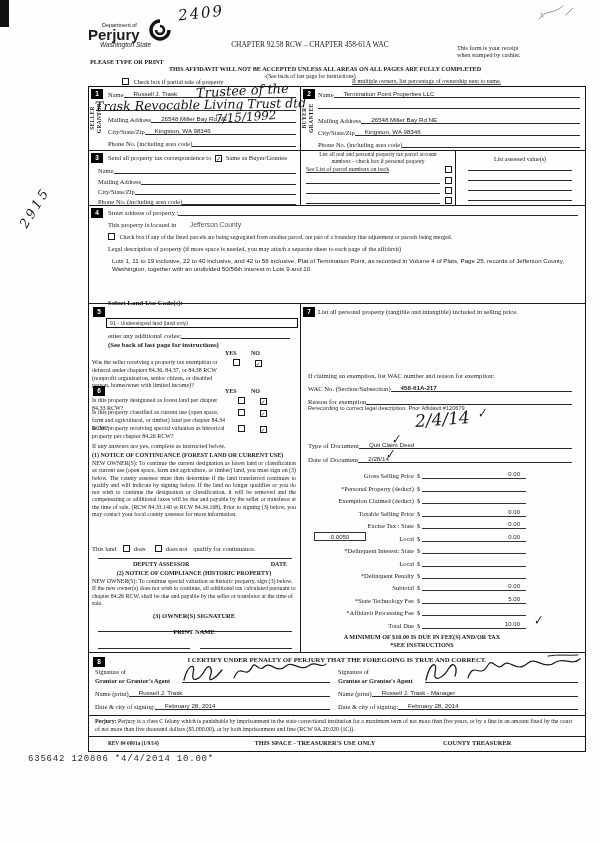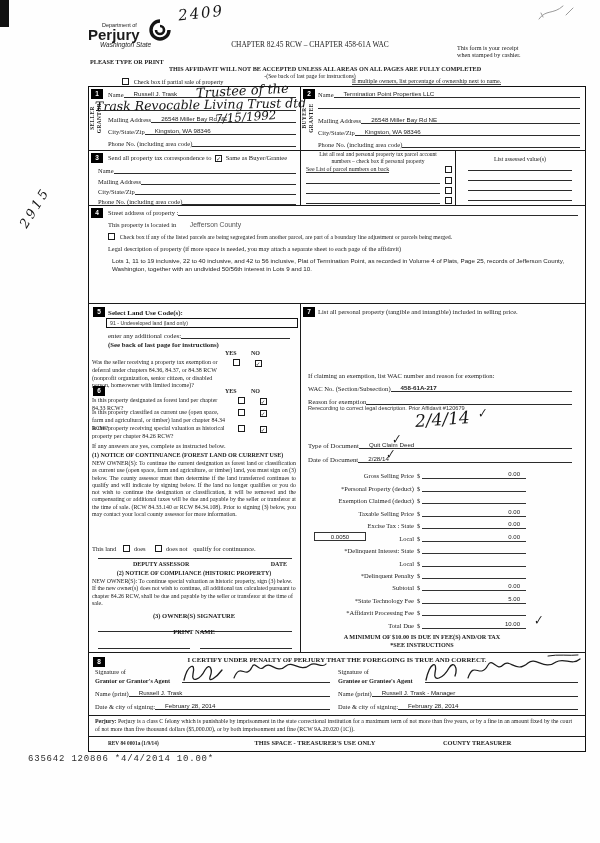--- a/index.html
+++ b/index.html
@@ -53,21 +53,21 @@
   <div class="san b" style="font-size:15px;line-height:13px">Perjury</div>
   <div class="san i" style="font-size:6.5px;padding-left:12px">Washington State</div>
 </div>
 <svg class="abs" style="left:148px;top:18px" width="24" height="24" viewBox="0 0 24 24">
   <path d="M12,3 A9,9 0 1,0 21,12" stroke="#141414" stroke-width="3.4" fill="none"></path>
   <path d="M12,8 A4,4 0 1,1 8,12" stroke="#141414" stroke-width="2.6" fill="none"></path>
 </svg>
 <div class="abs b" style="left:90px;top:58px;font-size:6.2px">PLEASE TYPE OR PRINT</div>
 
 <div class="abs c" style="left:160px;top:40px;width:300px">
-  <div style="font-size:7.4px">CHAPTER 82.45 RCW – CHAPTER 458-61A WAC</div>
+  <div style="font-size:7.4px">CHAPTER 92.58 RCW – CHAPTER 458-61A WAC</div>
 </div>
 <div class="abs" style="left:457px;top:44px;width:110px;font-size:6.2px">
   <div>This form is your receipt</div>
   <div>when stamped by cashier.</div>
 </div>
 <div class="abs b c" style="left:95px;top:65px;width:460px;font-size:6.2px">THIS AFFIDAVIT WILL NOT BE ACCEPTED UNLESS ALL AREAS ON ALL PAGES ARE FULLY COMPLETED</div>
 <div class="abs c" style="left:160px;top:73px;width:300px;font-size:5.8px">-(See back of last page for instructions)</div>
 
 <div class="abs" style="left:122px;top:78px">
   <span class="cb"></span>
@@ -192,21 +192,21 @@
   <span class="san" style="padding-left:12px;color:#555;font-size:6.8px">Jefferson County</span>
 </div>
 <div class="abs" style="left:108px;top:233px;width:470px">
   <span class="cb"></span>
   <span style="font-size:5.8px;padding-left:3px">Check box if any of the listed parcels are being segregated from another parcel, are part of a boundary line adjustment or parcels being merged.</span>
 </div>
 <div class="abs" style="left:108px;top:245px;width:470px;font-size:6.3px">Legal description of property (if more space is needed, you may attach a separate sheet to each page of the affidavit)</div>
 <div class="abs san" style="left:112px;top:257px;width:462px;font-size:6.2px;line-height:1.35">Lots 1, 11 to 19 inclusive, 22 to 40 inclusive, and 42 to 56 inclusive, Plat of Termination Point, as recorded in Volume 4 of Plats, Page 25, records of Jefferson County, Washington, together with an undivided 50/56th interest in Lots 9 and 10.</div>
 
 <div class="abs numbox" style="left:93px;top:307px">5</div>
-<div class="abs b" style="left:108px;top:309px;font-size:7px">Select Land Use Code(s):</div>
+<div class="abs b" style="left:108px;top:299px;font-size:7px">Select Land Use Code(s):</div>
 <div class="abs san" style="left:106px;top:318px;width:192px;height:10px;border:1px solid #111;font-size:5.2px;line-height:9px;padding-left:3px;color:#333">91 - Undeveloped land (land only)</div>
 <div class="abs frow" style="left:108px;top:331px;width:182px">
   <span class="lb" style="font-size:6.8px">enter any additional codes:</span>
   <span class="ln"></span>
 </div>
 <div class="abs" style="left:108px;top:341px;font-size:6.8px;font-weight:700">(See back of last page for instructions)</div>
 <div class="abs b" style="left:225px;top:350px;font-size:6px">YES</div>
 <div class="abs b" style="left:251px;top:350px;font-size:6px">NO</div>
 <div class="abs qrow" style="left:92px;top:359px;width:200px">
   <span class="qtxt" style="width:130px;font-size:6px;line-height:1.3">Was the seller receiving a property tax exemption or deferral under chapters 84.36, 84.37, or 84.38 RCW (nonprofit organization, senior citizen, or disabled person, homeowner with limited income)?</span>

